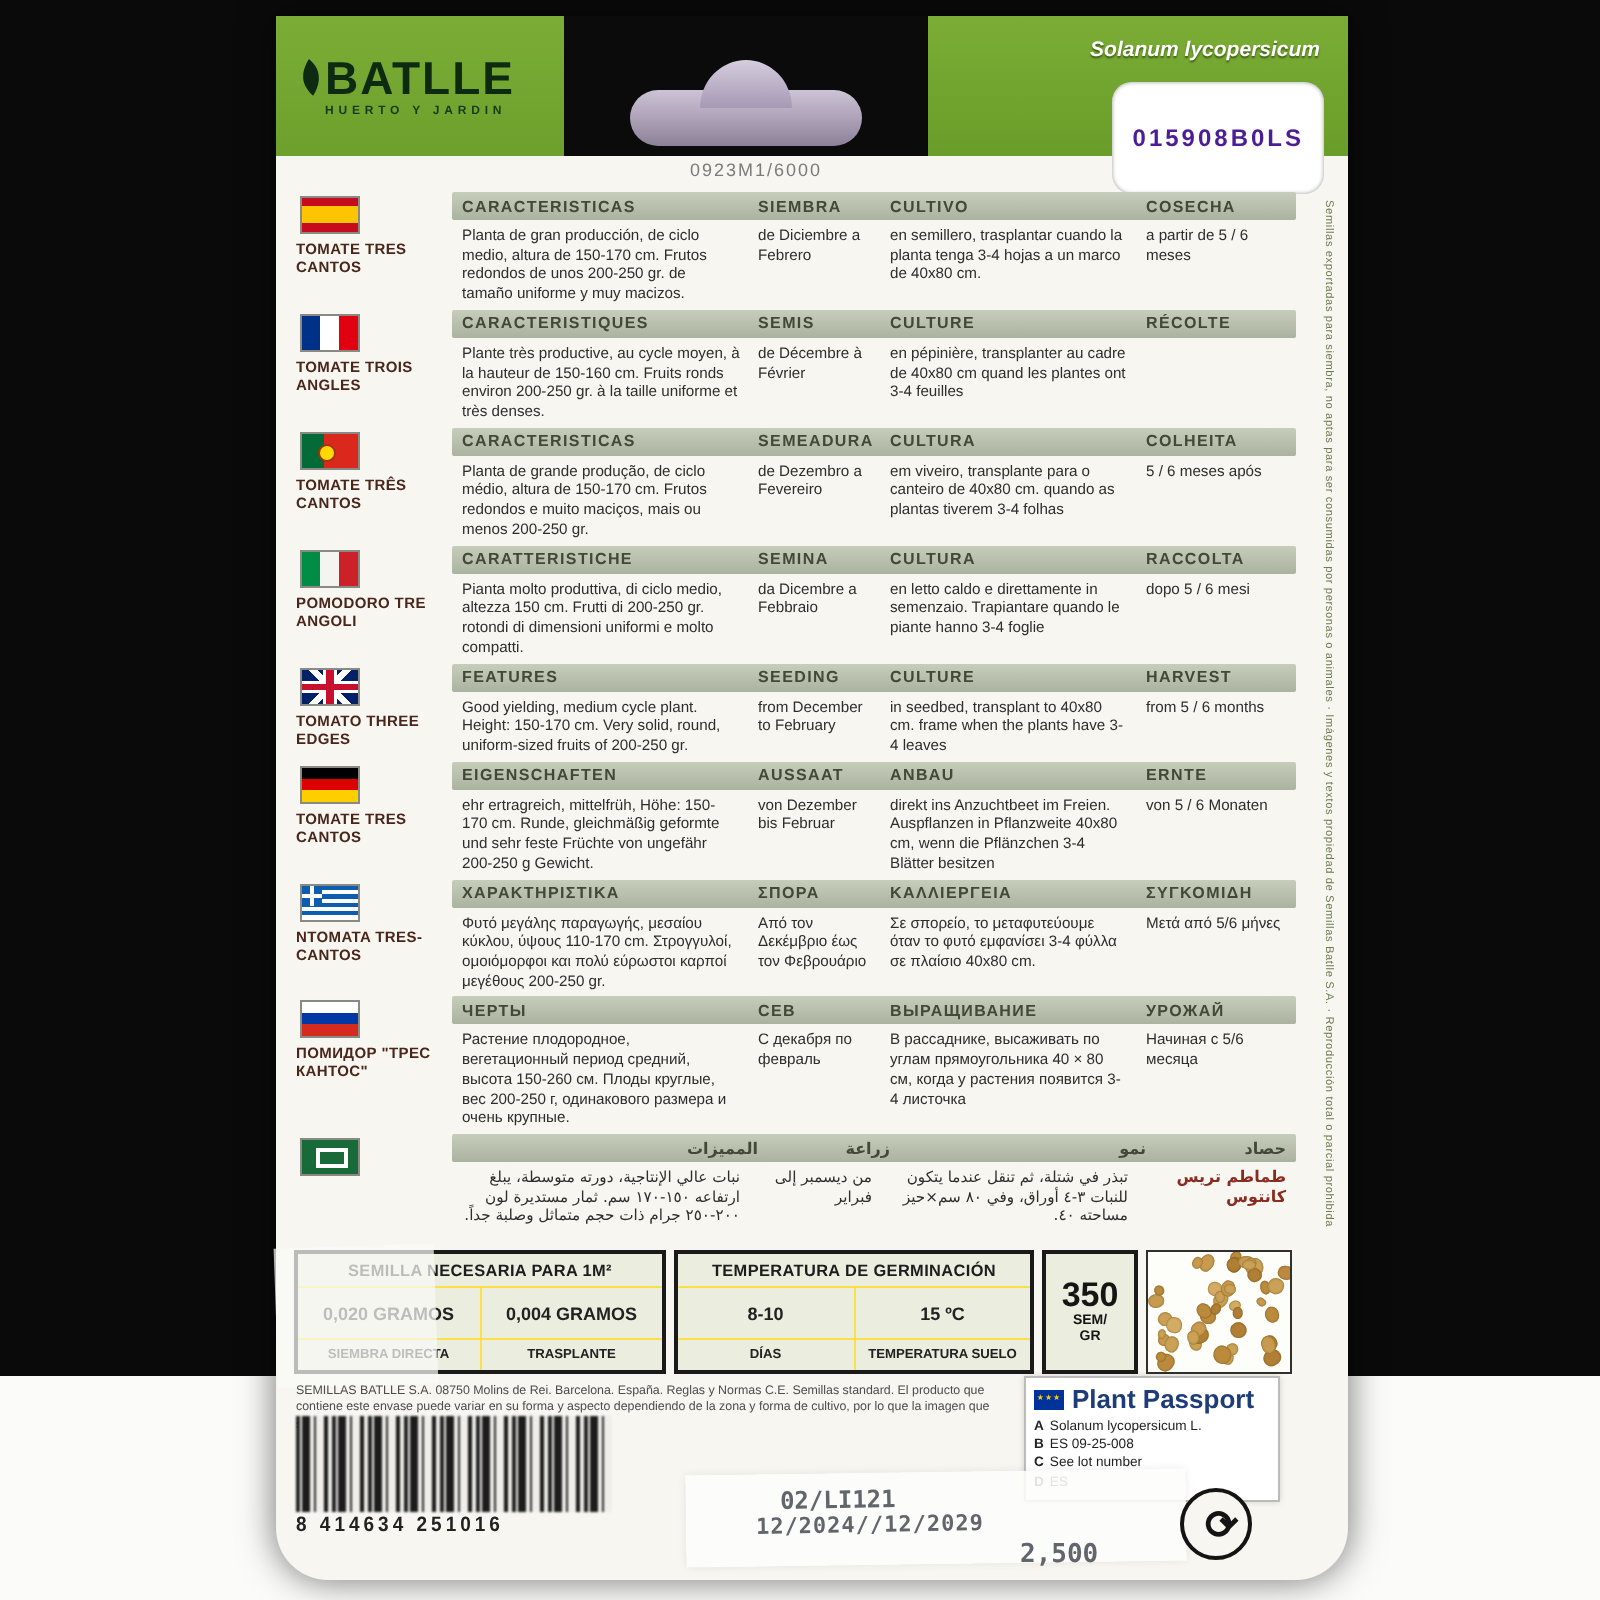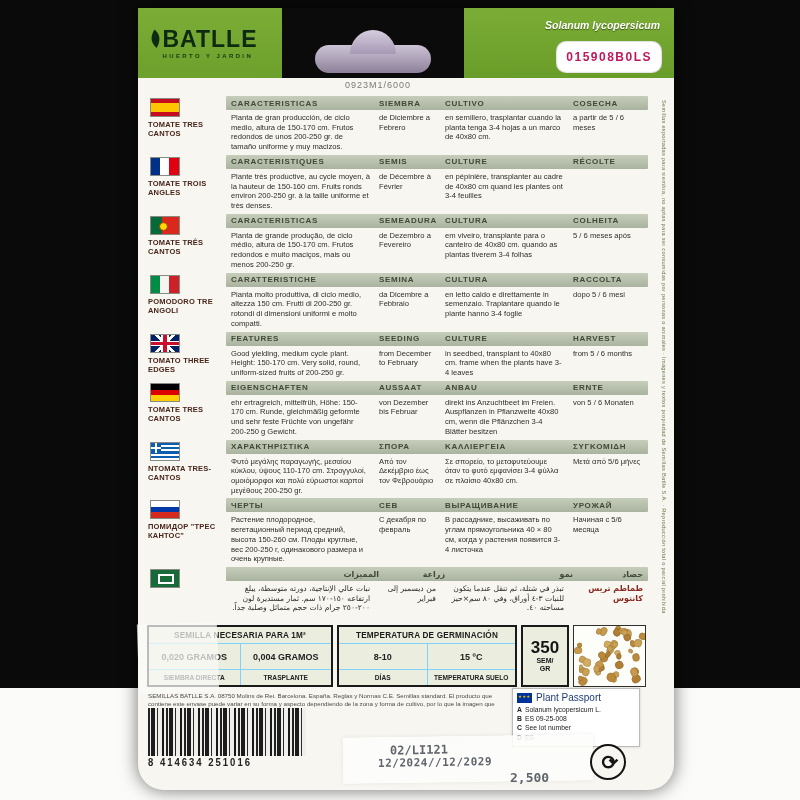--- a/index.html
+++ b/index.html
@@ -12,21 +12,21 @@
   .logo{width:144px;background:linear-gradient(180deg,#7bad36,#6da02c);position:relative;display:flex;align-items:center;justify-content:center}
   .logo-inner{text-align:left}
   .brandname{font-size:23px;font-weight:bold;color:#0e2b12;letter-spacing:1px;line-height:1}
   .tagline{font-size:6px;font-weight:bold;color:#1434166;color:#173a18;letter-spacing:2.4px;margin-top:2px}
   .leaf{position:absolute;left:10px;top:18px;width:16px;height:26px}
   .tabpanel{width:182px;background:#0b0b0b;position:relative}
   .htab{position:absolute;left:50%;bottom:5px;transform:translateX(-50%);width:116px;height:28px;background:linear-gradient(180deg,#cdc3d6,#8d8199);border-radius:15px}
   .htab::before{content:'';position:absolute;left:50%;top:-15px;transform:translateX(-50%);width:46px;height:24px;background:linear-gradient(180deg,#d6cdde,#a599b4);border-radius:50% 50% 0 0/100% 100% 0 0}
   .species-panel{flex:1;background:linear-gradient(180deg,#7bad36,#699d29);position:relative}
   .species{position:absolute;top:11px;right:14px;font-size:10.5px;font-weight:bold;font-style:italic;color:#fff;text-shadow:0 1px 1px #3c5b12}
-  .codepill{position:absolute;top:33px;right:12px;background:#fff;border-radius:10px;padding:9px 10px;font-size:12px;font-weight:bold;letter-spacing:1.5px;color:#be185d;box-shadow:inset 0 0 2px #999}
+  .codepill{position:absolute;top:33px;right:12px;background:#fff;border-radius:10px;padding:21px 10px;font-size:12px;font-weight:bold;letter-spacing:1.5px;color:#4c1d95;box-shadow:inset 0 0 2px #999}
   .codeline{position:absolute;top:72px;left:150px;width:180px;text-align:center;font-size:9px;color:#7b7b78;letter-spacing:1px}
 
   
   .rows{position:absolute;top:88px;left:10px;right:26px;height:528px;overflow:hidden;display:flex;flex-direction:column;gap:3px}
   .lrow{display:flex}
   .lcol{width:78px;flex:none;padding-top:1px}
   .flag{display:block;width:30px;height:19px;border:1px solid #8a8a84;box-sizing:border-box;margin:1px 0 3px 2px;position:relative}
   .lname{display:block;font-size:7.5px;font-weight:bold;color:#49251a;line-height:1.2;letter-spacing:.2px;width:74px}
   .lname:empty{display:none}
   .content{flex:1;--cols:148px 66px 128px 1fr}
@@ -56,40 +56,40 @@
   .flag-gr::after{content:'';position:absolute;left:0;top:0;width:10px;height:10px;background-image:linear-gradient(90deg,transparent 38%,#fff 38% 62%,transparent 62%),linear-gradient(0deg,transparent 38%,#fff 38% 62%,transparent 62%);background-color:#0d5eaf}
   .flag-ru{background:linear-gradient(180deg,#fff 0 33%,#0039a6 33% 66%,#d52b1e 66%)}
   .flag-sa{background:#186b38}
   .flag-sa::after{content:'';position:absolute;left:7px;top:4px;width:12px;height:6px;border:2px solid #fff}
 
   
   .vtext{position:absolute;right:7px;top:92px;height:525px;writing-mode:vertical-rl;font-size:5.6px;color:#6b7c4f;letter-spacing:.3px;overflow:hidden}
 
   
   .btables{position:absolute;top:617px;left:9px;right:28px;height:62px;display:flex;gap:4px}
-  .gtable{border:2px solid #1a1a1a;background:#7dd3fc;display:grid;grid-template-rows:16px 1fr 15px;grid-template-columns:1fr 1fr;gap:1px;flex:none}
+  .gtable{border:2px solid #1a1a1a;background:#fde047;display:grid;grid-template-rows:16px 1fr 15px;grid-template-columns:1fr 1fr;gap:1px;flex:none}
   .gtable>div{background:#ebeddf;display:flex;align-items:center;justify-content:center;text-align:center}
   .ttl{grid-column:1/3;font-size:8.2px;font-weight:bold;color:#1c1c1c;letter-spacing:.2px}
   .val{font-size:9px;font-weight:bold;color:#222}
   .lbl{font-size:6.6px;font-weight:bold;color:#222}
   .t-seed{width:182px}
   .t-germ{width:176px}
   .box350{width:44px;border:2px solid #1a1a1a;background:#ebeddf;display:flex;flex-direction:column;align-items:center;justify-content:center;flex:none}
   .n350{font-size:17px;font-weight:bold;color:#151515;line-height:1}
   .u350{font-size:7px;font-weight:bold;color:#151515;white-space:pre-line;text-align:center;line-height:1.1;margin-top:1px}
   .seedsbox{flex:1;border:1.5px solid #30302c;background:#fdfdf9;position:relative;overflow:hidden}
   .seed{position:absolute;border-radius:50% 46% 52% 48%;box-shadow:inset 0 0 1px rgba(90,60,10,.8)}
 
   
   .legal{position:absolute;top:684px;left:10px;width:350px;font-size:6.2px;color:#4d4c49;line-height:1.35}
   .passport{position:absolute;top:680px;right:34px;width:118px;background:#fff;border:1px solid #bbb;padding:3px 4px 4px;box-shadow:0 0 3px rgba(0,0,0,.15)}
   .pp-head{display:flex;align-items:center;gap:4px;margin-bottom:2px}
   .euflag{width:15px;height:10px;background:#003399;position:relative;flex:none}
   .euflag::after{content:'\2605\2605\2605';position:absolute;left:0;right:0;top:1.5px;color:#ffcc00;font-size:4px;text-align:center;letter-spacing:.5px}
-  .pp-title{font-size:10px;font-weight:normal;color:#1f3c7a}
+  .pp-title{font-size:13px;font-weight:bold;color:#1f3c7a}
   .pp-line{font-size:6.8px;color:#222;line-height:1.35}
   .pp-line b{margin-right:3px}
 
   .whitelabel{position:absolute;left:205px;top:728px;width:250px;height:46px;background:rgba(253,253,251,.88);transform:rotate(-.8deg);box-shadow:0 0 4px rgba(0,0,0,.08)}
   .glare{position:absolute;left:0px;top:615px;width:80px;height:70px;background:rgba(250,250,248,.72);transform:rotate(-2deg)}
 
   .bigbarcode{position:absolute;left:10px;top:700px;width:158px;height:62px}
   .bars{height:48px;background:repeating-linear-gradient(90deg,#222 0 2px,#efeeea 2px 3px,#1c1c1c 3px 7px,#efeeea 7px 9px,#2a2a2a 9px 10px,#efeeea 10px 14px,#181818 14px 16px,#efeeea 16px 18px);filter:blur(.4px)}
   .bcnum{font-size:9.5px;color:#222;letter-spacing:2px;margin-top:1px;font-weight:bold;transform:scaleY(1.1)}
 

